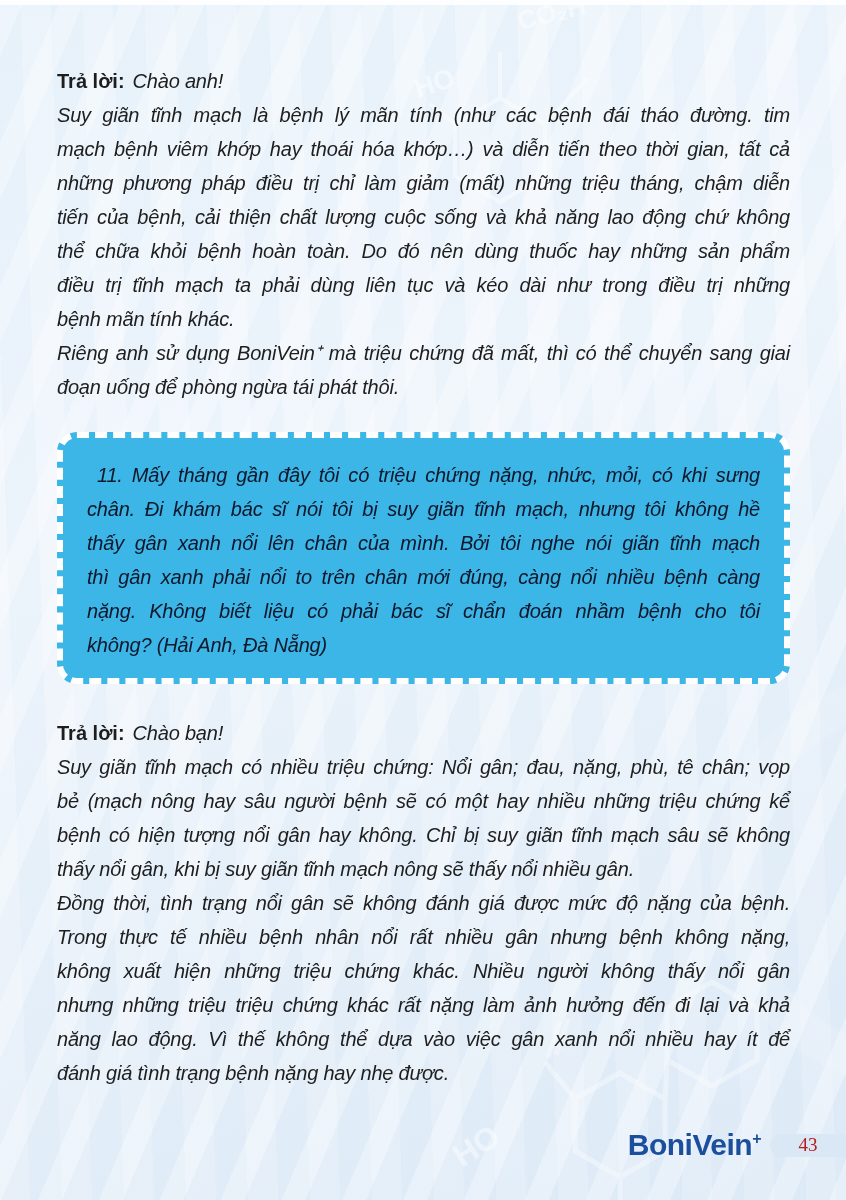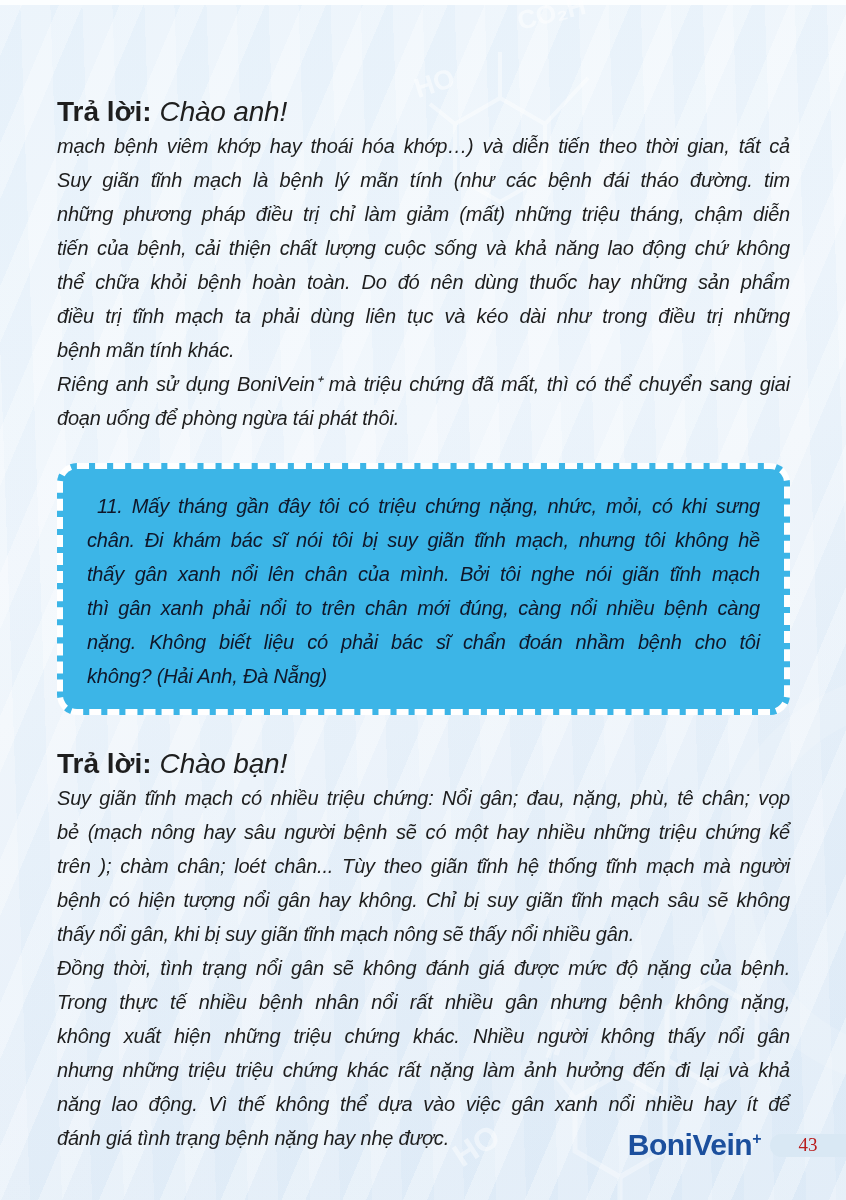--- a/index.html
+++ b/index.html
@@ -17,21 +17,21 @@
     background:
       repeating-linear-gradient(113deg, rgba(255,255,255,0.30) 0 22px, rgba(255,255,255,0) 22px 56px),
       repeating-linear-gradient(88deg, rgba(255,255,255,0.10) 0 30px, rgba(204,226,244,0.12) 30px 62px);
     pointer-events:none;
   }
   .topstrip { position:absolute; top:0; left:0; right:0; height:5px; background:#fcfeff; }
   .watermark { position:absolute; inset:0; pointer-events:none; }
 
   .content { position:absolute; left:57px; right:56px; top:64px; }
 
-  .lead-line { font-style:italic; font-size:28px; line-height:34px; letter-spacing:-0.2px;margin-top:31px; }
+  .lead-line { font-style:italic; font-size:20px; line-height:34px; letter-spacing:-0.2px; }
   .ans-label { font-style:normal; font-weight:bold; letter-spacing:0; margin-right:8px; }
 
   .tline {
     font-style:italic; font-size:20px; line-height:34px; letter-spacing:-0.2px;
     text-align:justify; text-align-last:justify;
   }
   .para .tline:last-child { text-align-last:left; }
 
   .qbox {
     margin:28px 0 32px 0;
@@ -90,22 +90,22 @@
     <text x="462" y="1168" font-size="32" fill="#ffffff" opacity="0.45" font-weight="bold" transform="rotate(-33 462 1168)">HO</text>
   </svg>
 
   <div class="content">
 
     <section>
       <div class="lead-line">
         <span class="ans-label">Trả lời:</span><span>Chào anh!</span>
       </div>
       <div class="para">
+          <div class="tline">Suy giãn tĩnh mạch là bệnh lý mãn tính (như các bệnh đái tháo đường. tim</div>
           <div class="tline">mạch bệnh viêm khớp hay thoái hóa khớp…) và diễn tiến theo thời gian, tất cả</div>
-          <div class="tline">Suy giãn tĩnh mạch là bệnh lý mãn tính (như các bệnh đái tháo đường. tim</div>
           <div class="tline">những phương pháp điều trị chỉ làm giảm (mất) những triệu tháng, chậm diễn</div>
           <div class="tline">tiến của bệnh, cải thiện chất lượng cuộc sống và khả năng lao động chứ không</div>
           <div class="tline">thể chữa khỏi bệnh hoàn toàn. Do đó nên dùng thuốc hay những sản phẩm</div>
           <div class="tline">điều trị tĩnh mạch ta phải dùng liên tục và kéo dài như trong điều trị những</div>
           <div class="tline">bệnh mãn tính khác.</div>
         </div>
       <div class="para">
           <div class="tline">Riêng anh sử dụng BoniVein⁺ mà triệu chứng đã mất, thì có thể chuyển sang giai</div>
           <div class="tline">đoạn uống để phòng ngừa tái phát thôi.</div>
         </div>
@@ -122,21 +122,20 @@
         </div>
     </div>
 
     <section>
       <div class="lead-line">
         <span class="ans-label">Trả lời:</span><span>Chào bạn!</span>
       </div>
       <div class="para">
           <div class="tline">Suy giãn tĩnh mạch có nhiều triệu chứng: Nổi gân; đau, nặng, phù, tê chân; vọp</div>
           <div class="tline">bẻ (mạch nông hay sâu người bệnh sẽ có một hay nhiều những triệu chứng kể</div>
-          <div class="tline">trên ); chàm chân; loét chân... Tùy theo giãn tĩnh hệ thống tĩnh mạch mà người</div>
           <div class="tline">bệnh có hiện tượng nổi gân hay không. Chỉ bị suy giãn tĩnh mạch sâu sẽ không</div>
           <div class="tline">thấy nổi gân, khi bị suy giãn tĩnh mạch nông sẽ thấy nổi nhiều gân.</div>
         </div>
       <div class="para">
           <div class="tline">Đồng thời, tình trạng nổi gân sẽ không đánh giá được mức độ nặng của bệnh.</div>
           <div class="tline">Trong thực tế nhiều bệnh nhân nổi rất nhiều gân nhưng bệnh không nặng,</div>
           <div class="tline">không xuất hiện những triệu chứng khác. Nhiều người không thấy nổi gân</div>
           <div class="tline">nhưng những triệu triệu chứng khác rất nặng làm ảnh hưởng đến đi lại và khả</div>
           <div class="tline">năng lao động. Vì thế không thể dựa vào việc gân xanh nổi nhiều hay ít để</div>
           <div class="tline">đánh giá tình trạng bệnh nặng hay nhẹ được.</div>

